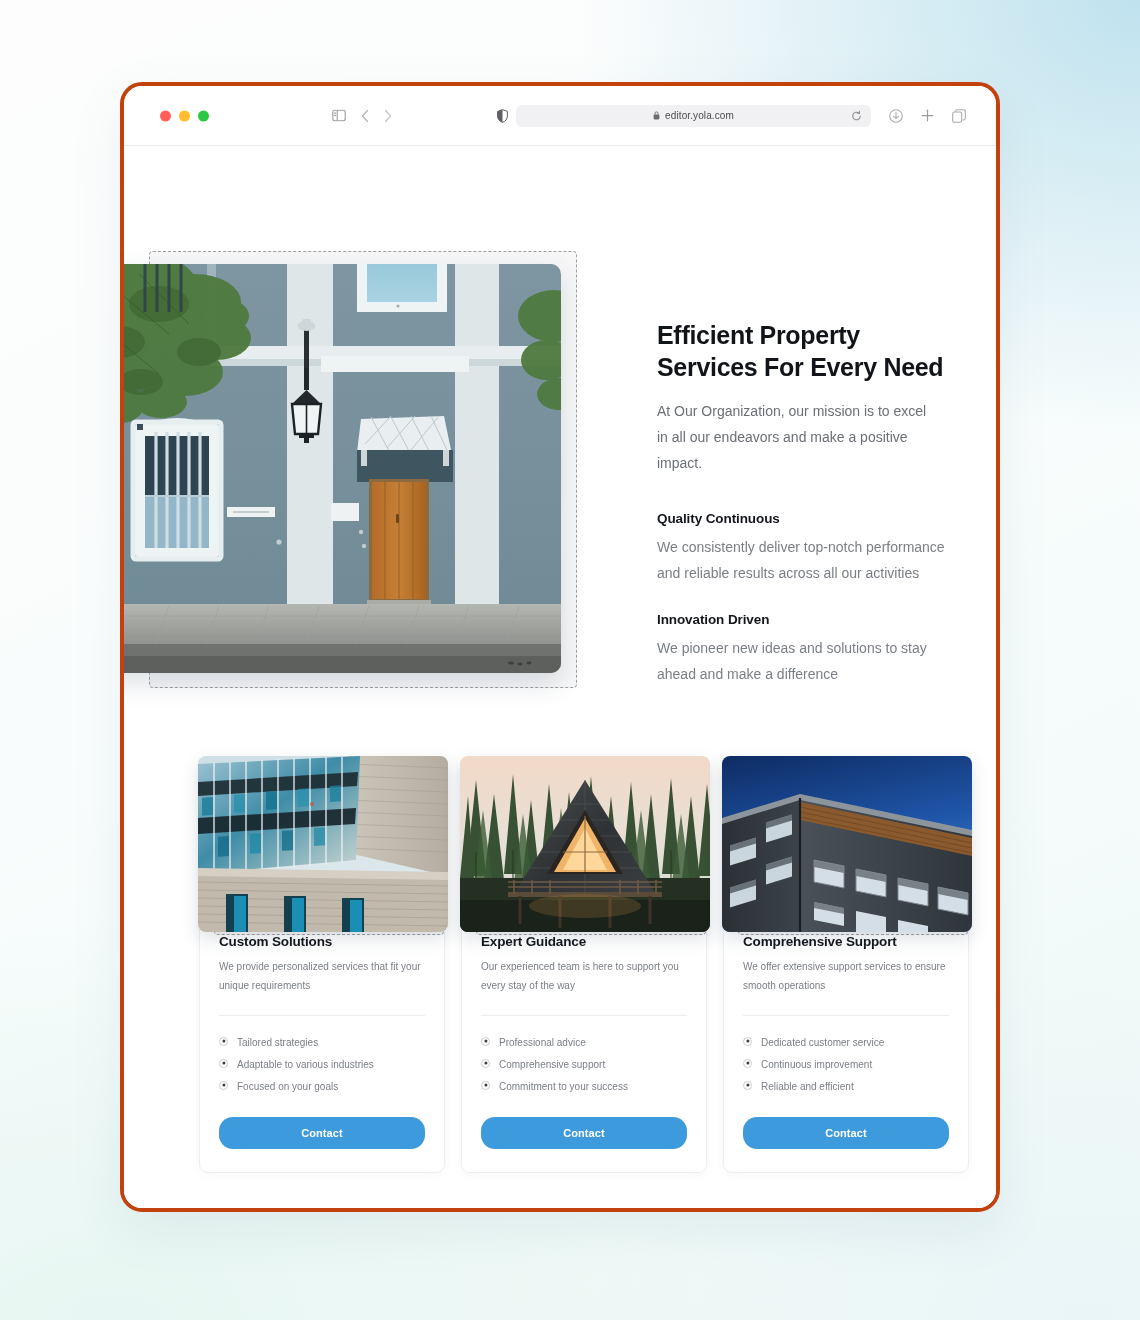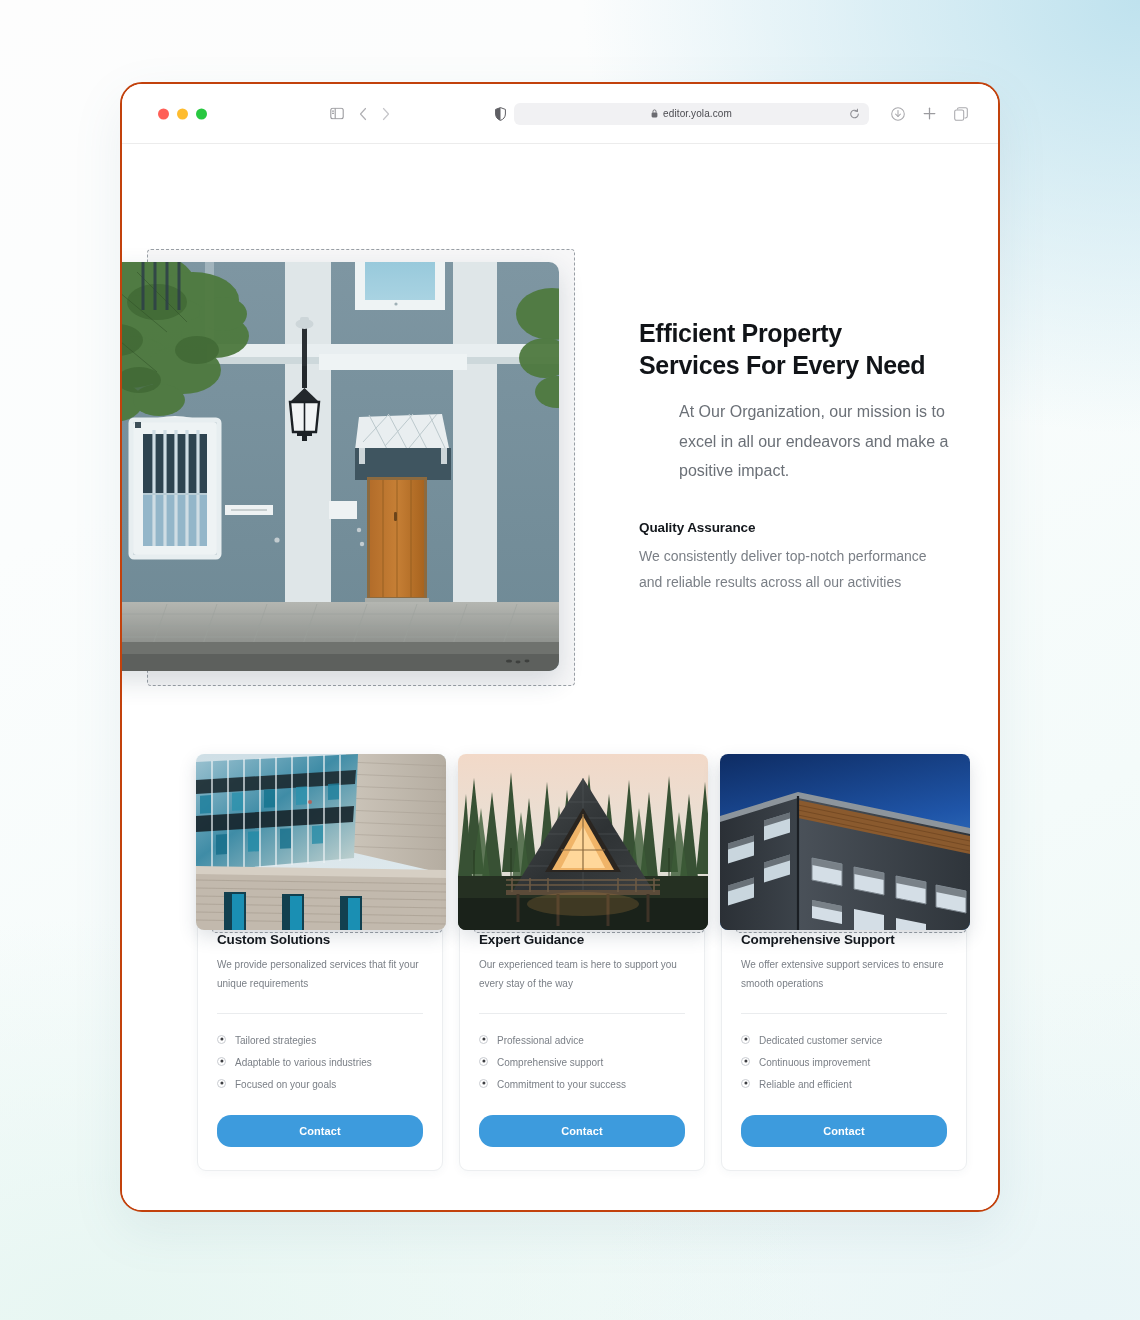--- a/index.html
+++ b/index.html
@@ -21,21 +21,21 @@
   }
 
   
   .browser-window {
     position: absolute;
     left: 120px;
     top: 82px;
     width: 880px;
     height: 1130px;
     background: #ffffff;
-    border: 2px solid #c2410c;
+    border: 4px solid #c2410c;
     border-radius: 22px;
     overflow: hidden;
     box-shadow: 0 18px 50px rgba(90,130,150,0.10);
   }
 
   
   .toolbar {
     position: relative;
     height: 60px;
     background: #ffffff;
@@ -145,38 +145,37 @@
     width: 462px;
     height: 409px;
     border-radius: 10px;
     overflow: hidden;
     box-shadow: 0 10px 26px rgba(40,60,80,0.16);
   }
   .hero-image svg { display: block; width: 100%; height: 100%; }
 
   .hero-text {
     position: absolute;
-    left: 517px;
+    left: 533px;
     top: 174px;
     width: 300px;
   }
   .hero-title {
     font-size: 25px;
     line-height: 1.26;
     font-weight: 700;
     color: #111418;
     letter-spacing: -0.3px;
   }
   .hero-sub {
     margin-top: 16px;
-    font-size: 16px;
+    font-size: 14px;
     line-height: 1.85;
     color: #6b7077;
     width: 280px;
-    margin-left: 40px;
   }
 
   .feature-block { margin-top: 34px; }
   .feature-block + .feature-block { margin-top: 26px; }
   .feature-title {
     font-size: 13.5px;
     font-weight: 700;
     color: #13171c;
     letter-spacing: -0.1px;
   }
@@ -537,24 +536,28 @@
         <ellipse cx="421" cy="400" rx="2.5" ry="1.4" fill="#3e403e"></ellipse>
         <ellipse cx="430" cy="399" rx="2.5" ry="1.4" fill="#3e403e"></ellipse>
       </svg>
     </div>
 
     <div class="hero-text">
       <h1 class="hero-title">Efficient Property Services For Every Need</h1>
       <p class="hero-sub">At Our Organization, our mission is to excel in all our endeavors and make a positive impact.</p>
 
       <div class="feature-block">
-        <div class="feature-title">Quality Assurance</div>
+        <div class="feature-title">Quality Continuous</div>
         <div class="feature-desc">We consistently deliver top-notch performance and reliable results across all our activities</div>
       </div>
 
+      <div class="feature-block">
+        <div class="feature-title">Innovation Driven</div>
+        <div class="feature-desc">We pioneer new ideas and solutions to stay ahead and make a difference</div>
+      </div>
     </div>
 
     <div class="cards-row">
 
       <div class="card">
         <div class="card-select-box"></div>
         <div class="card-image">
           <svg viewBox="0 0 250 176" preserveAspectRatio="xMidYMid slice">
             <defs>
               <linearGradient id="c1sky" x1="0" y1="0" x2="0" y2="1">

